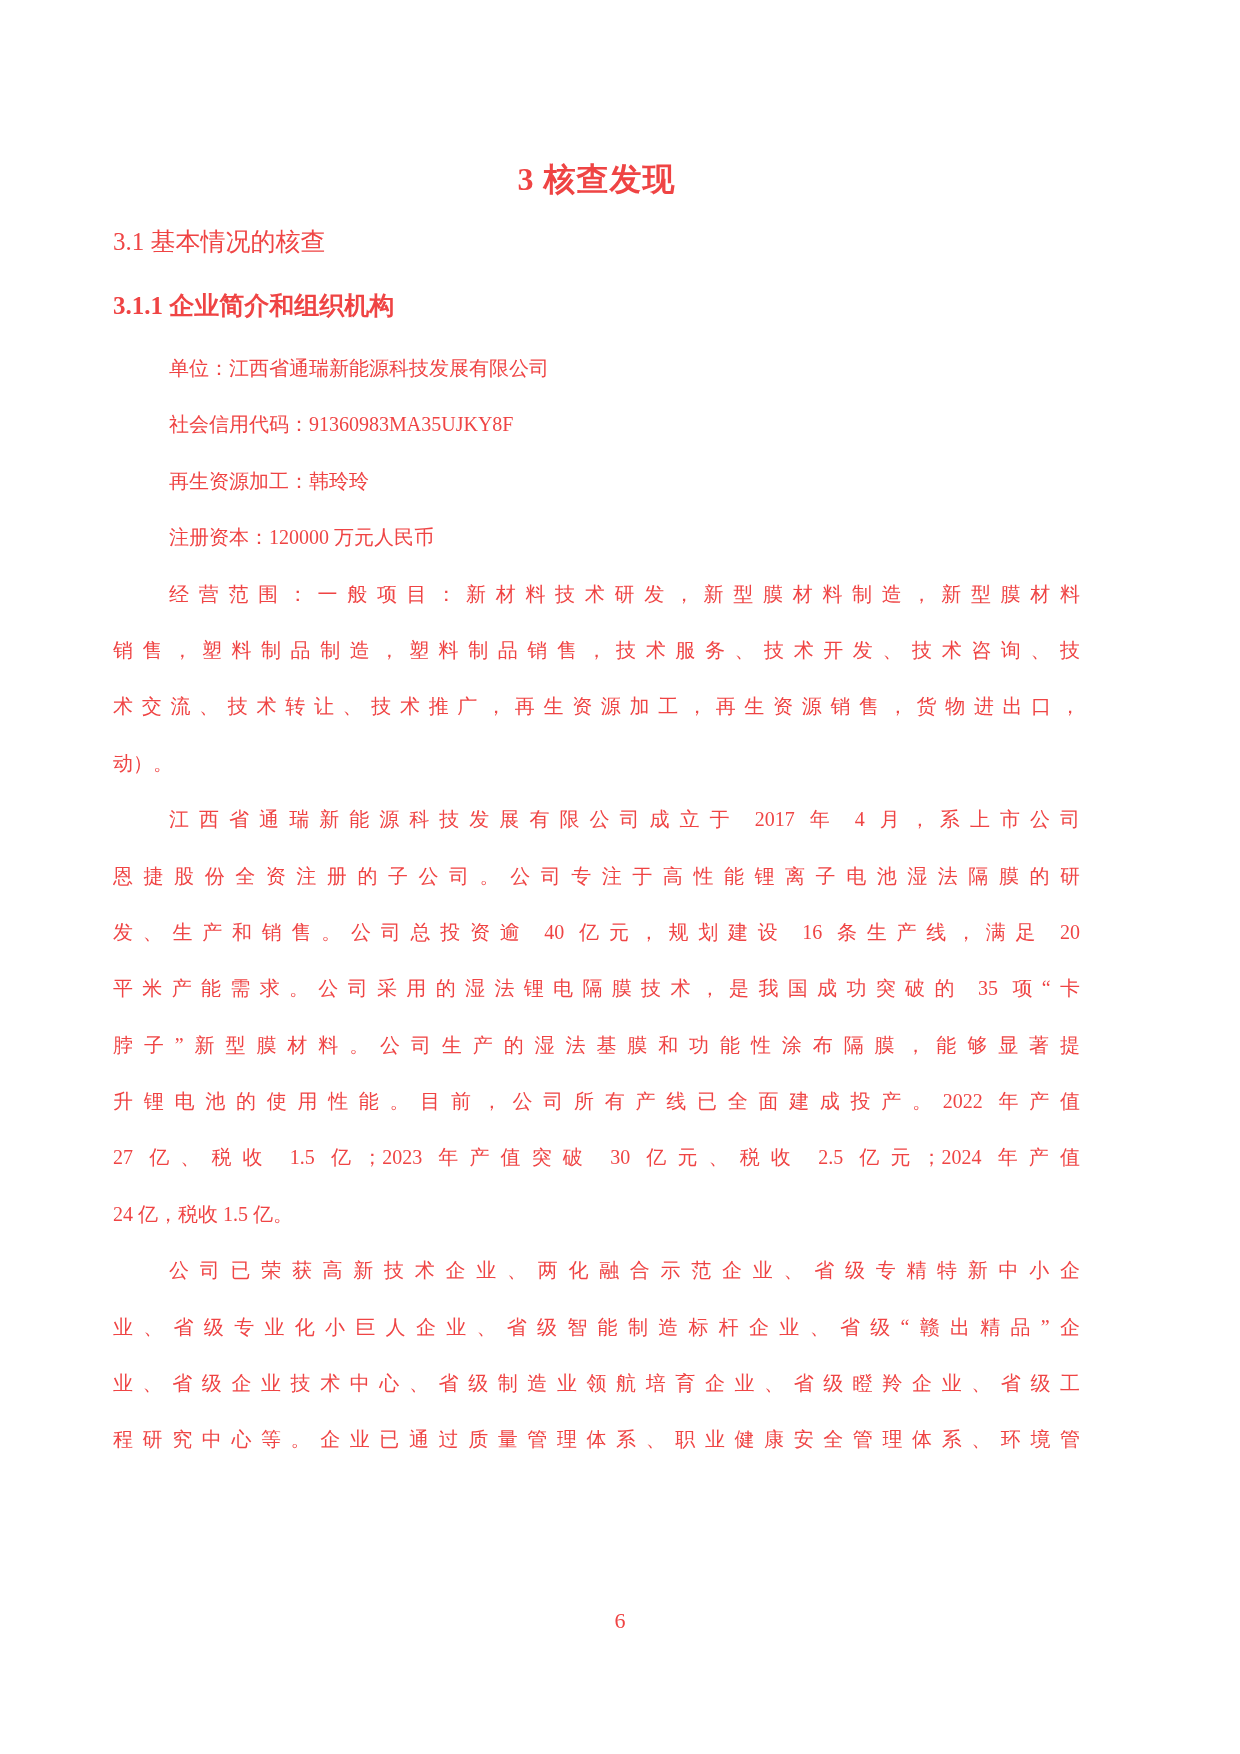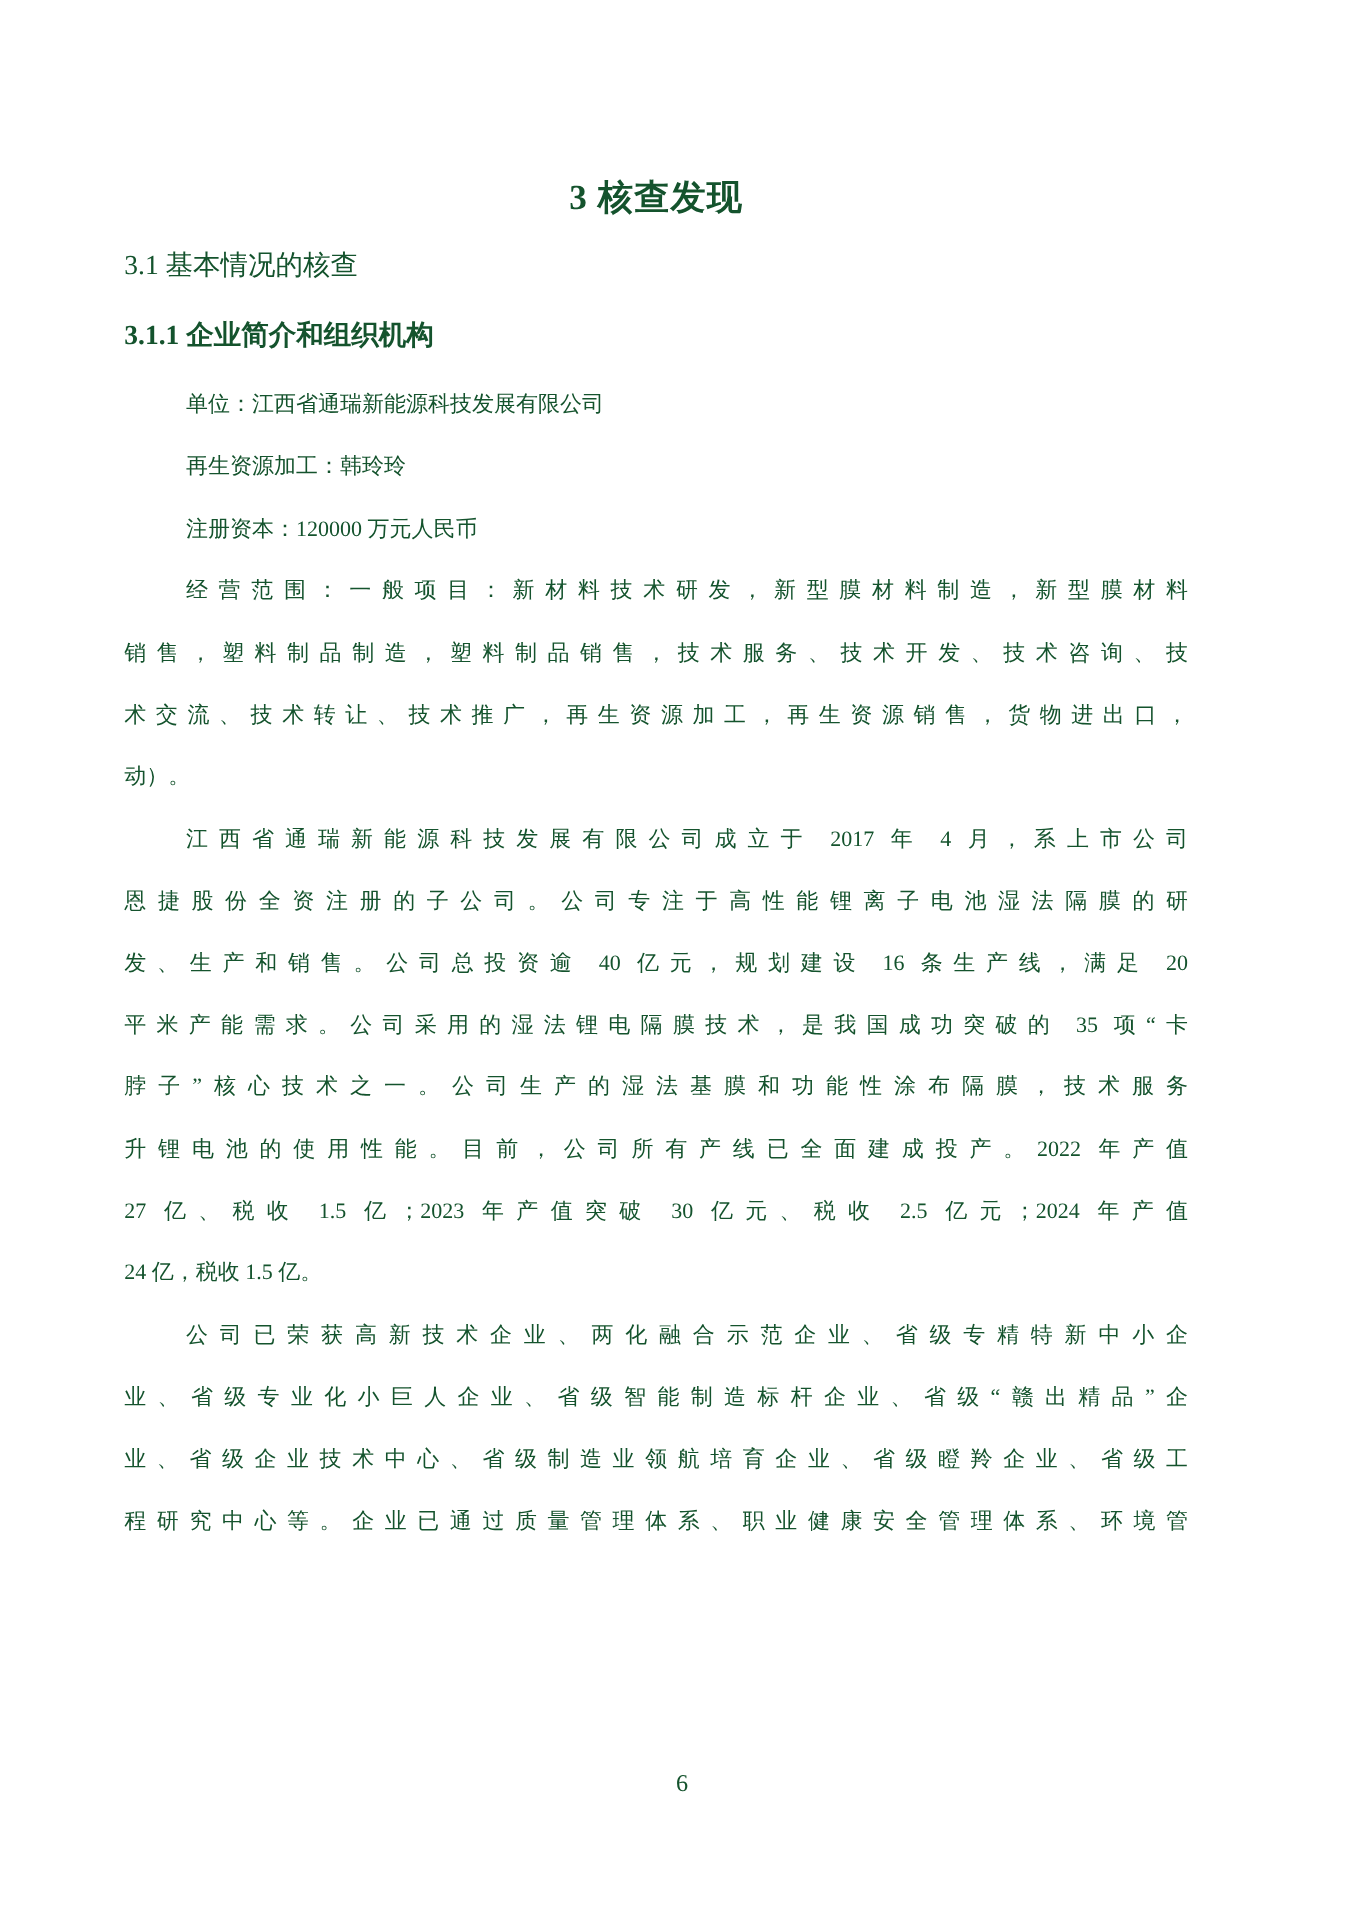--- a/index.html
+++ b/index.html
@@ -7,21 +7,21 @@
     padding: 0;
     background: #ffffff;
   }
   .page {
     position: relative;
     width: 1152px;
     height: 1754px;
     background: #ffffff;
     overflow: hidden;
     font-family: "Liberation Serif", "DejaVu Serif", serif;
-    color: #14532d;
+    color: #ef4444;
     border-radius: 11px;
   }
   .doc-title {
     position: absolute;
     top: 157px;
     left: 113px;
     width: 967px;
     text-align: center;
     font-size: 32px;
     font-weight: bold;
@@ -83,31 +83,32 @@
 
 <div class="page">
   <div class="doc-title">3  核查发现</div>
 
   <div class="h2">3.1  基本情况的核查</div>
 
   <div class="h3">3.1.1  企业简介和组织机构</div>
 
   <div class="body-lines">
       <div class="line indent">单位：江西省通瑞新能源科技发展有限公司</div>
+      <div class="line indent">社会信用代码：91360983MA35UJKY8F</div>
       <div class="line indent">再生资源加工：韩玲玲</div>
       <div class="line indent">注册资本：120000 万元人民币</div>
       <div class="line indent stretch">经营范围：一般项目：新材料技术研发，新型膜材料制造，新型膜材料</div>
       <div class="line stretch">销售，塑料制品制造，塑料制品销售，技术服务、技术开发、技术咨询、技</div>
       <div class="line stretch">术交流、技术转让、技术推广，再生资源加工，再生资源销售，货物进出口，</div>
       <div class="line">动）。</div>
       <div class="line indent stretch">江西省通瑞新能源科技发展有限公司成立于 2017 年 4 月，系上市公司</div>
       <div class="line stretch">恩捷股份全资注册的子公司。公司专注于高性能锂离子电池湿法隔膜的研</div>
       <div class="line stretch">发、生产和销售。公司总投资逾 40 亿元，规划建设 16 条生产线，满足 20</div>
       <div class="line stretch">平米产能需求。公司采用的湿法锂电隔膜技术，是我国成功突破的 35 项“卡</div>
-      <div class="line stretch">脖子”核心技术之一。公司生产的湿法基膜和功能性涂布隔膜，技术服务</div>
+      <div class="line stretch">脖子”新型膜材料。公司生产的湿法基膜和功能性涂布隔膜，能够显著提</div>
       <div class="line stretch">升锂电池的使用性能。目前，公司所有产线已全面建成投产。2022 年产值</div>
       <div class="line stretch">27 亿、税收 1.5 亿；2023 年产值突破 30 亿元、税收 2.5 亿元；2024 年产值</div>
       <div class="line">24 亿，税收 1.5 亿。</div>
       <div class="line indent stretch">公司已荣获高新技术企业、两化融合示范企业、省级专精特新中小企</div>
       <div class="line stretch">业、省级专业化小巨人企业、省级智能制造标杆企业、省级“赣出精品”企</div>
       <div class="line stretch">业、省级企业技术中心、省级制造业领航培育企业、省级瞪羚企业、省级工</div>
       <div class="line stretch">程研究中心等。企业已通过质量管理体系、职业健康安全管理体系、环境管</div>
     </div>
 
   <div class="page-number">6</div>

